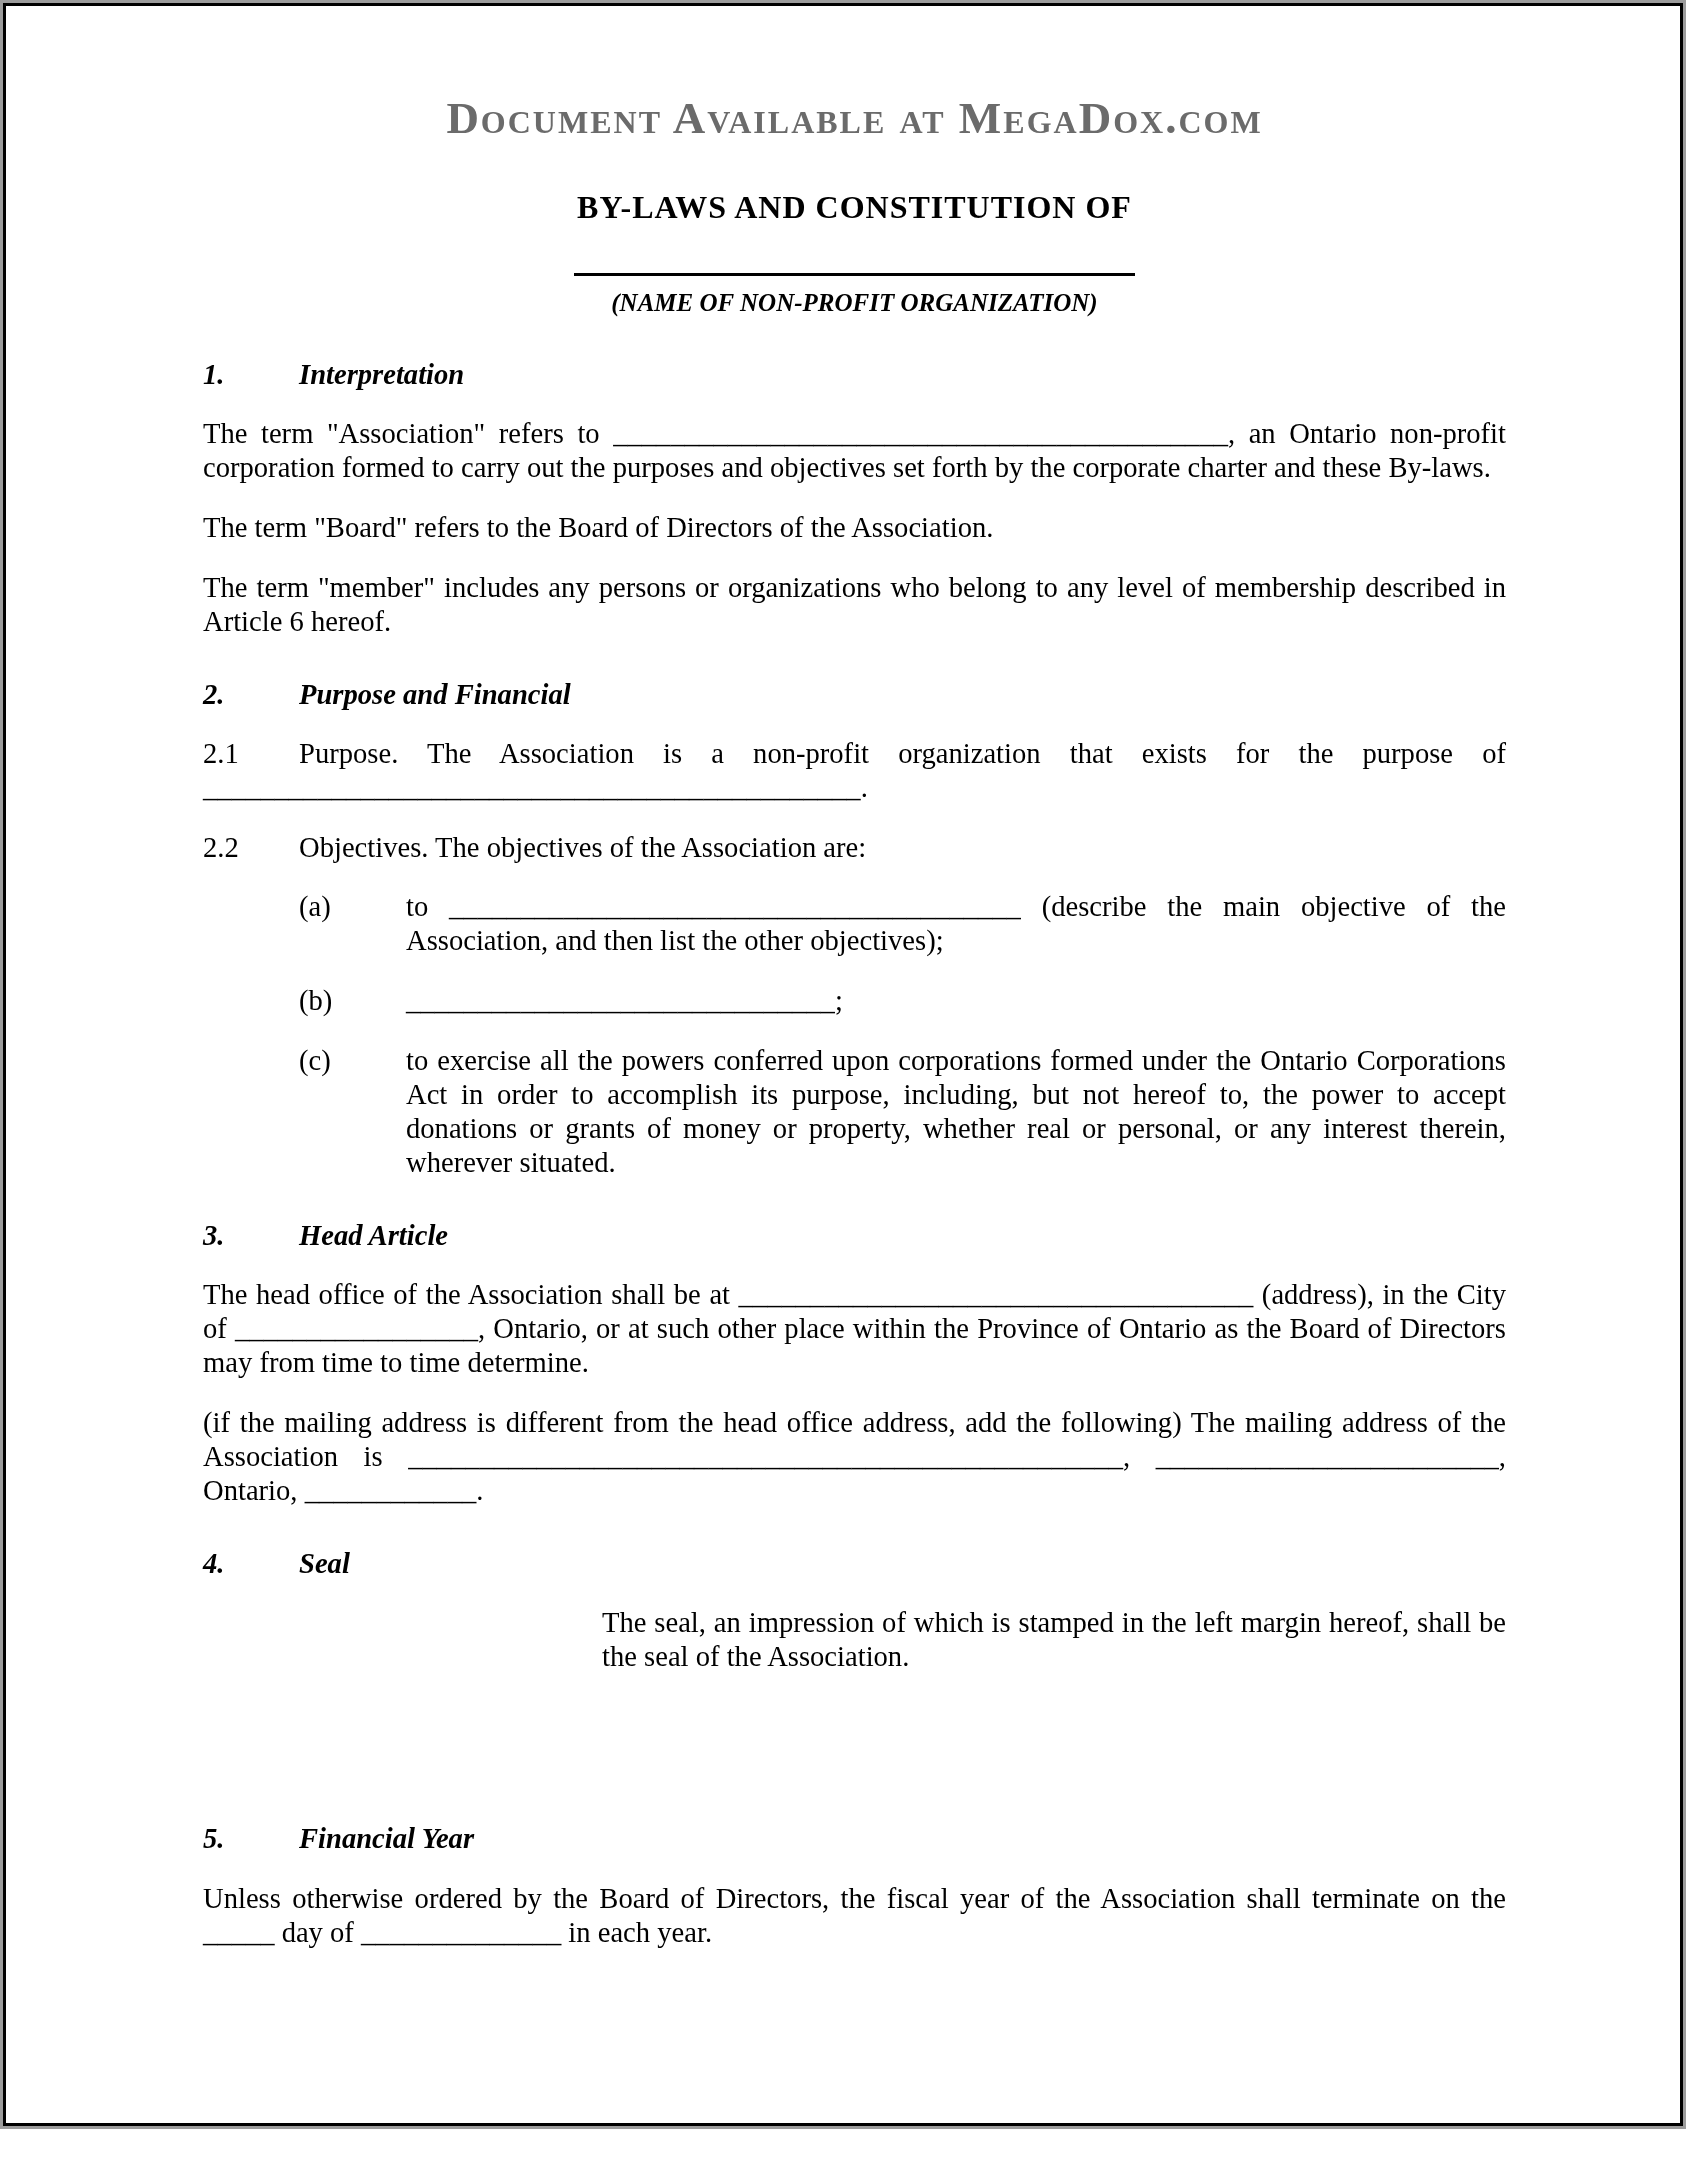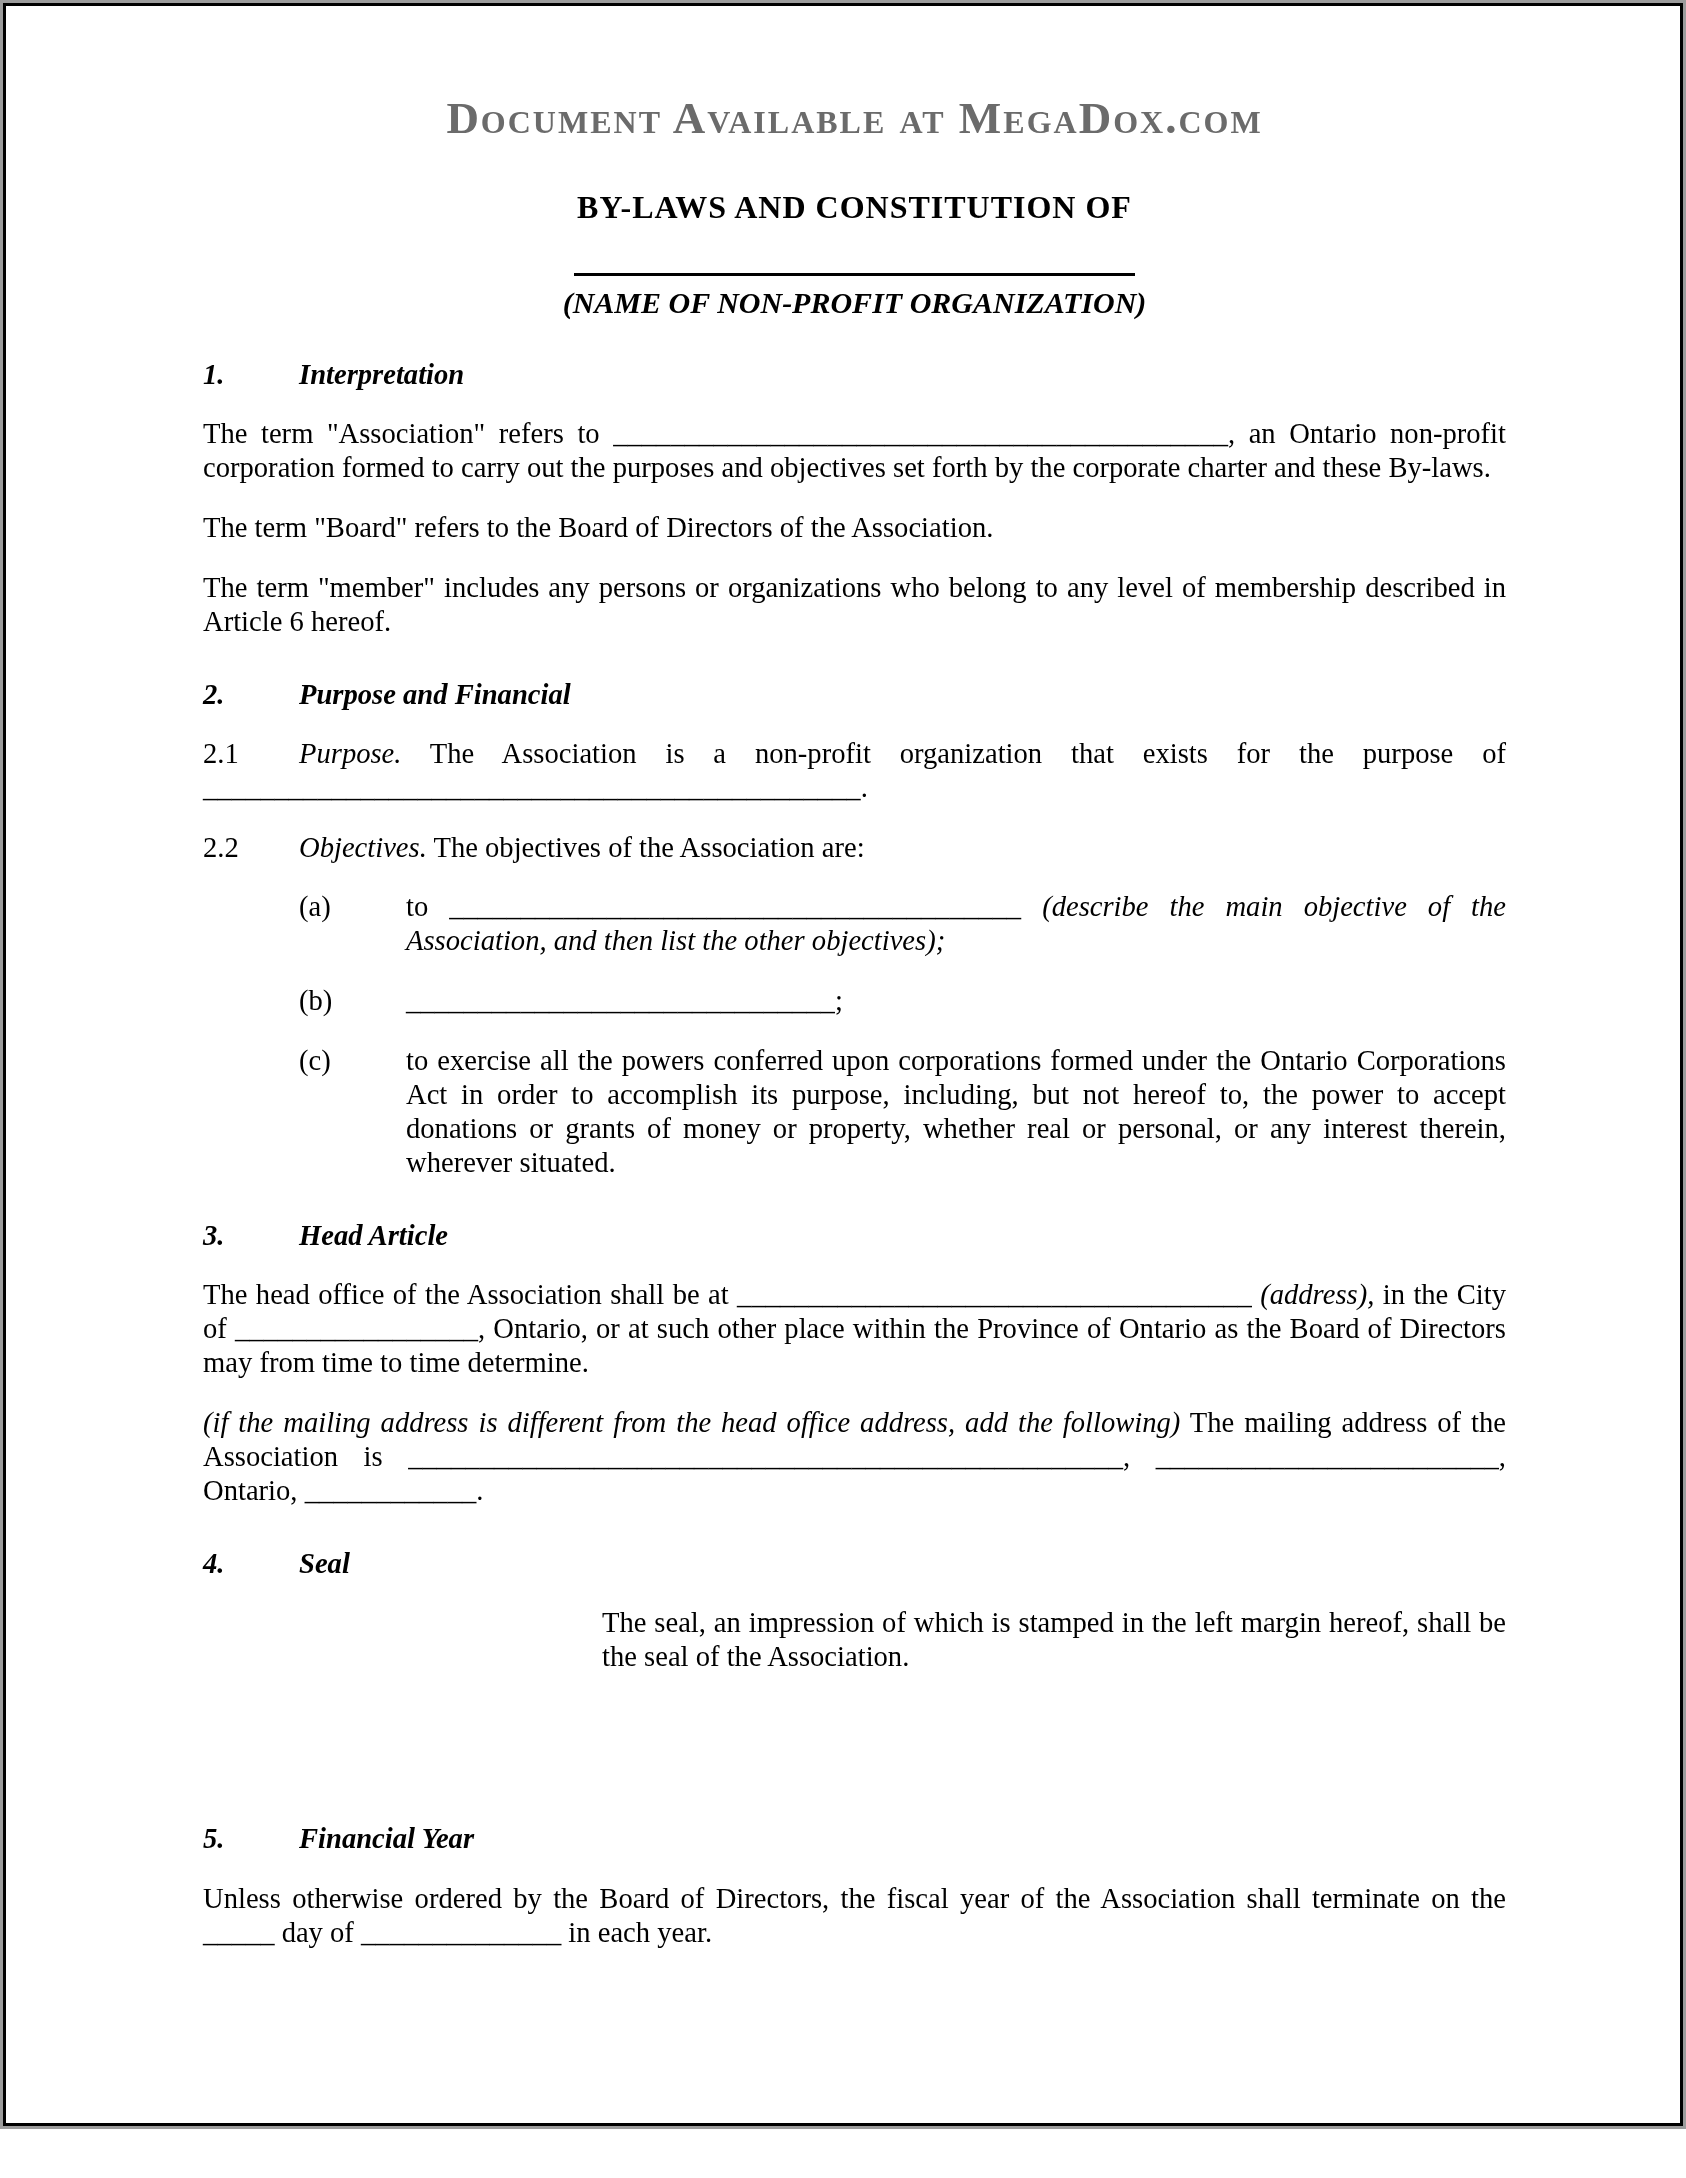--- a/index.html
+++ b/index.html
@@ -22,32 +22,32 @@
   .doc-title {
     text-align:center; font-weight:bold; font-size:32px; line-height:53px;
     margin:37px 0 0 0; letter-spacing:1px;
   }
   .name-line {
     width:561px; height:0; border-top:3px solid #000000;
     margin:39px auto 0 auto;
   }
   .name-caption {
     text-align:center; font-weight:bold; font-style:italic;
-    font-size:30px; line-height:33px; margin-top:9.9px;
+    font-size:25px; line-height:33px; margin-top:9.9px;
   }
   p { margin:25.6px 0; }
   .h { font-weight:bold; margin:39px 0 25.6px 0;font-style:italic; }
   .h .num { display:inline-block; width:96px; font-weight:bold; }
   .num2 { display:inline-block; width:96px; }
   .j { text-align:justify; }
   .li { margin-left:203px; }
   .li .lnum { display:inline-block; width:107px; margin-left:-107px; }
   .seal-p { margin-left:399px; }
   .s5 { margin-top:148px; }
-  .it { font-style:italic; }
+  .it { }
   .blank { white-space:nowrap; }
 </style>
 </head>
 <body>
 
 <div class="page">
   <div class="inner">
 
     <div class="watermark">Document Available at MegaDox.com</div>
 

